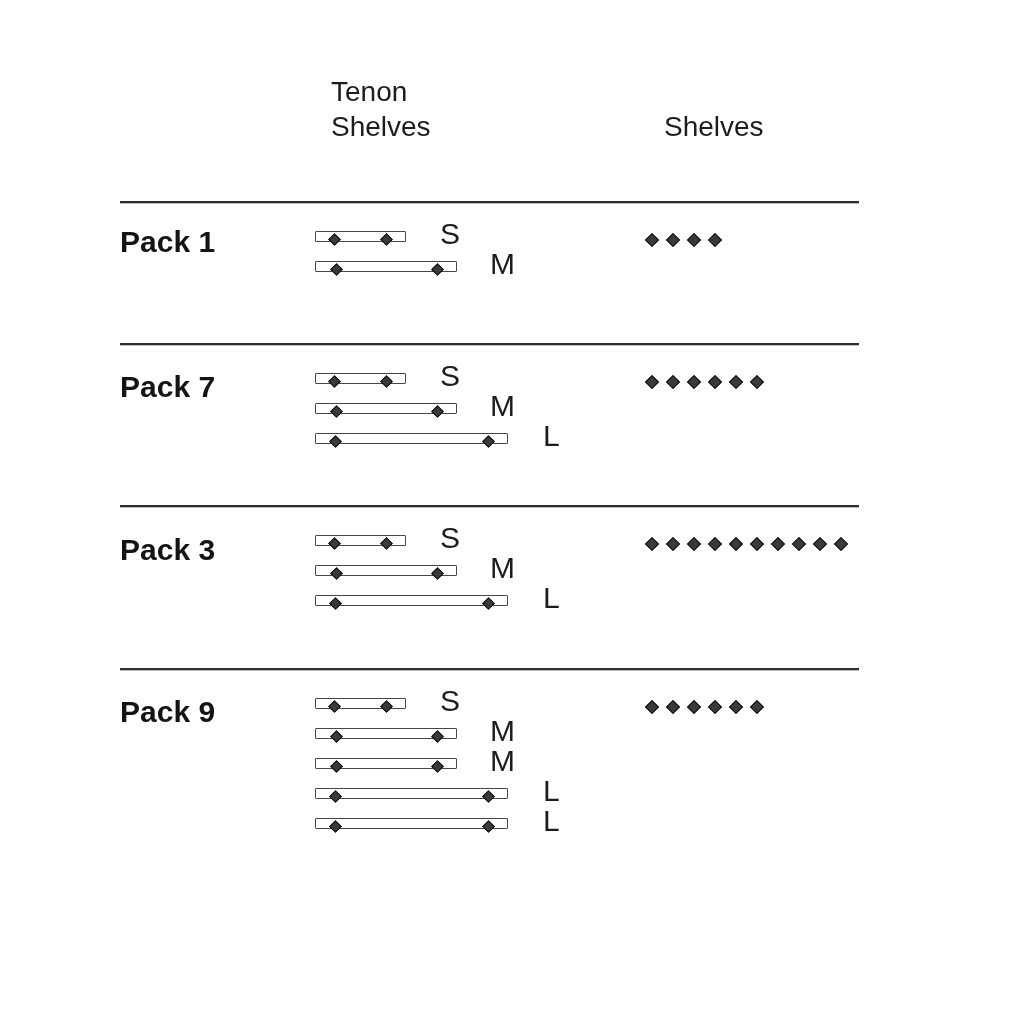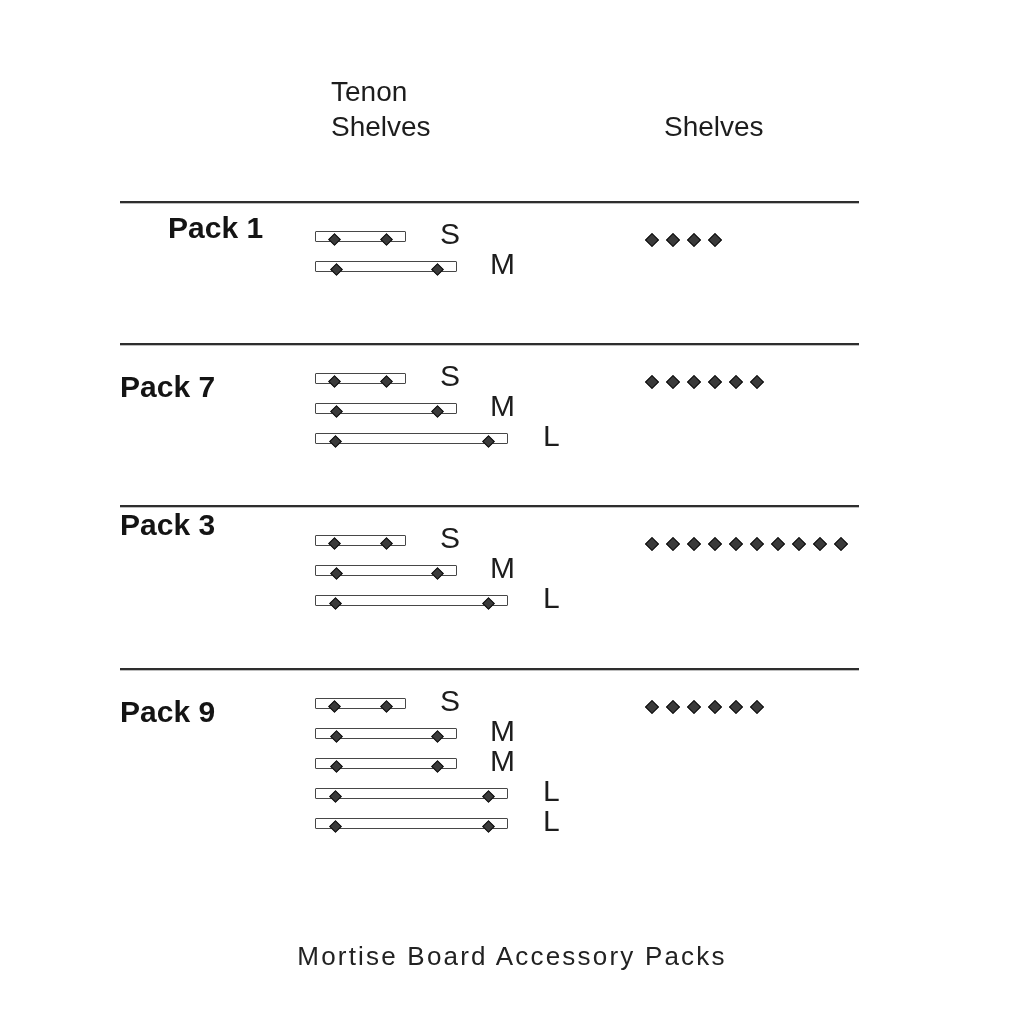--- a/index.html
+++ b/index.html
@@ -89,21 +89,21 @@
 <body>
 
 <div class="canvas">
   <div class="col-header shelves-header">Tenon
 Shelves</div>
   <div class="col-header tenons-header">Shelves</div>
 
   <div id="packs-container">
       <div class="pack-row">
         <div class="divider" style="top: 201px;"></div>
-        <div class="pack-label" style="top: 210px; margin-left: 48px;">Pack 1</div>
+        <div class="pack-label" style="top: 224px;">Pack 1</div>
         <div class="shelf-bar" style="left: 315px; top: 231px; width: 91px;"></div>
         <div class="peg" style="left: 329.5px; top: 235px;"></div>
         <div class="peg" style="left: 381.5px; top: 235px;"></div>
         <div class="size-label" style="left: 440px; top: 219px;">S</div>
         <div class="shelf-bar" style="left: 315px; top: 261px; width: 142px;"></div>
         <div class="peg" style="left: 331.5px; top: 265px;"></div>
         <div class="peg" style="left: 432.5px; top: 265px;"></div>
         <div class="size-label" style="left: 490px; top: 249px;">M</div>
         <div class="tenon" style="left: 647px; top: 235px;"></div>
         <div class="tenon" style="left: 668px; top: 235px;"></div>
@@ -127,21 +127,21 @@
         <div class="size-label" style="left: 543px; top: 421px;">L</div>
         <div class="tenon" style="left: 647px; top: 377px;"></div>
         <div class="tenon" style="left: 668px; top: 377px;"></div>
         <div class="tenon" style="left: 689px; top: 377px;"></div>
         <div class="tenon" style="left: 710px; top: 377px;"></div>
         <div class="tenon" style="left: 731px; top: 377px;"></div>
         <div class="tenon" style="left: 752px; top: 377px;"></div>
       </div>
       <div class="pack-row">
         <div class="divider" style="top: 505px;"></div>
-        <div class="pack-label" style="top: 507px;">Pack 3</div>
+        <div class="pack-label" style="top: 532px;">Pack 3</div>
         <div class="shelf-bar" style="left: 315px; top: 535px; width: 91px;"></div>
         <div class="peg" style="left: 329.5px; top: 539px;"></div>
         <div class="peg" style="left: 381.5px; top: 539px;"></div>
         <div class="size-label" style="left: 440px; top: 523px;">S</div>
         <div class="shelf-bar" style="left: 315px; top: 565px; width: 142px;"></div>
         <div class="peg" style="left: 331.5px; top: 569px;"></div>
         <div class="peg" style="left: 432.5px; top: 569px;"></div>
         <div class="size-label" style="left: 490px; top: 553px;">M</div>
         <div class="shelf-bar" style="left: 315px; top: 595px; width: 193px;"></div>
         <div class="peg" style="left: 330.5px; top: 599px;"></div>
@@ -183,14 +183,13 @@
         <div class="size-label" style="left: 543px; top: 806px;">L</div>
         <div class="tenon" style="left: 647px; top: 702px;"></div>
         <div class="tenon" style="left: 668px; top: 702px;"></div>
         <div class="tenon" style="left: 689px; top: 702px;"></div>
         <div class="tenon" style="left: 710px; top: 702px;"></div>
         <div class="tenon" style="left: 731px; top: 702px;"></div>
         <div class="tenon" style="left: 752px; top: 702px;"></div>
       </div>
     </div>
 
-  <div class="caption">Mortise Board Accessory Packs</div>
 </div>
 
 </body></html>

